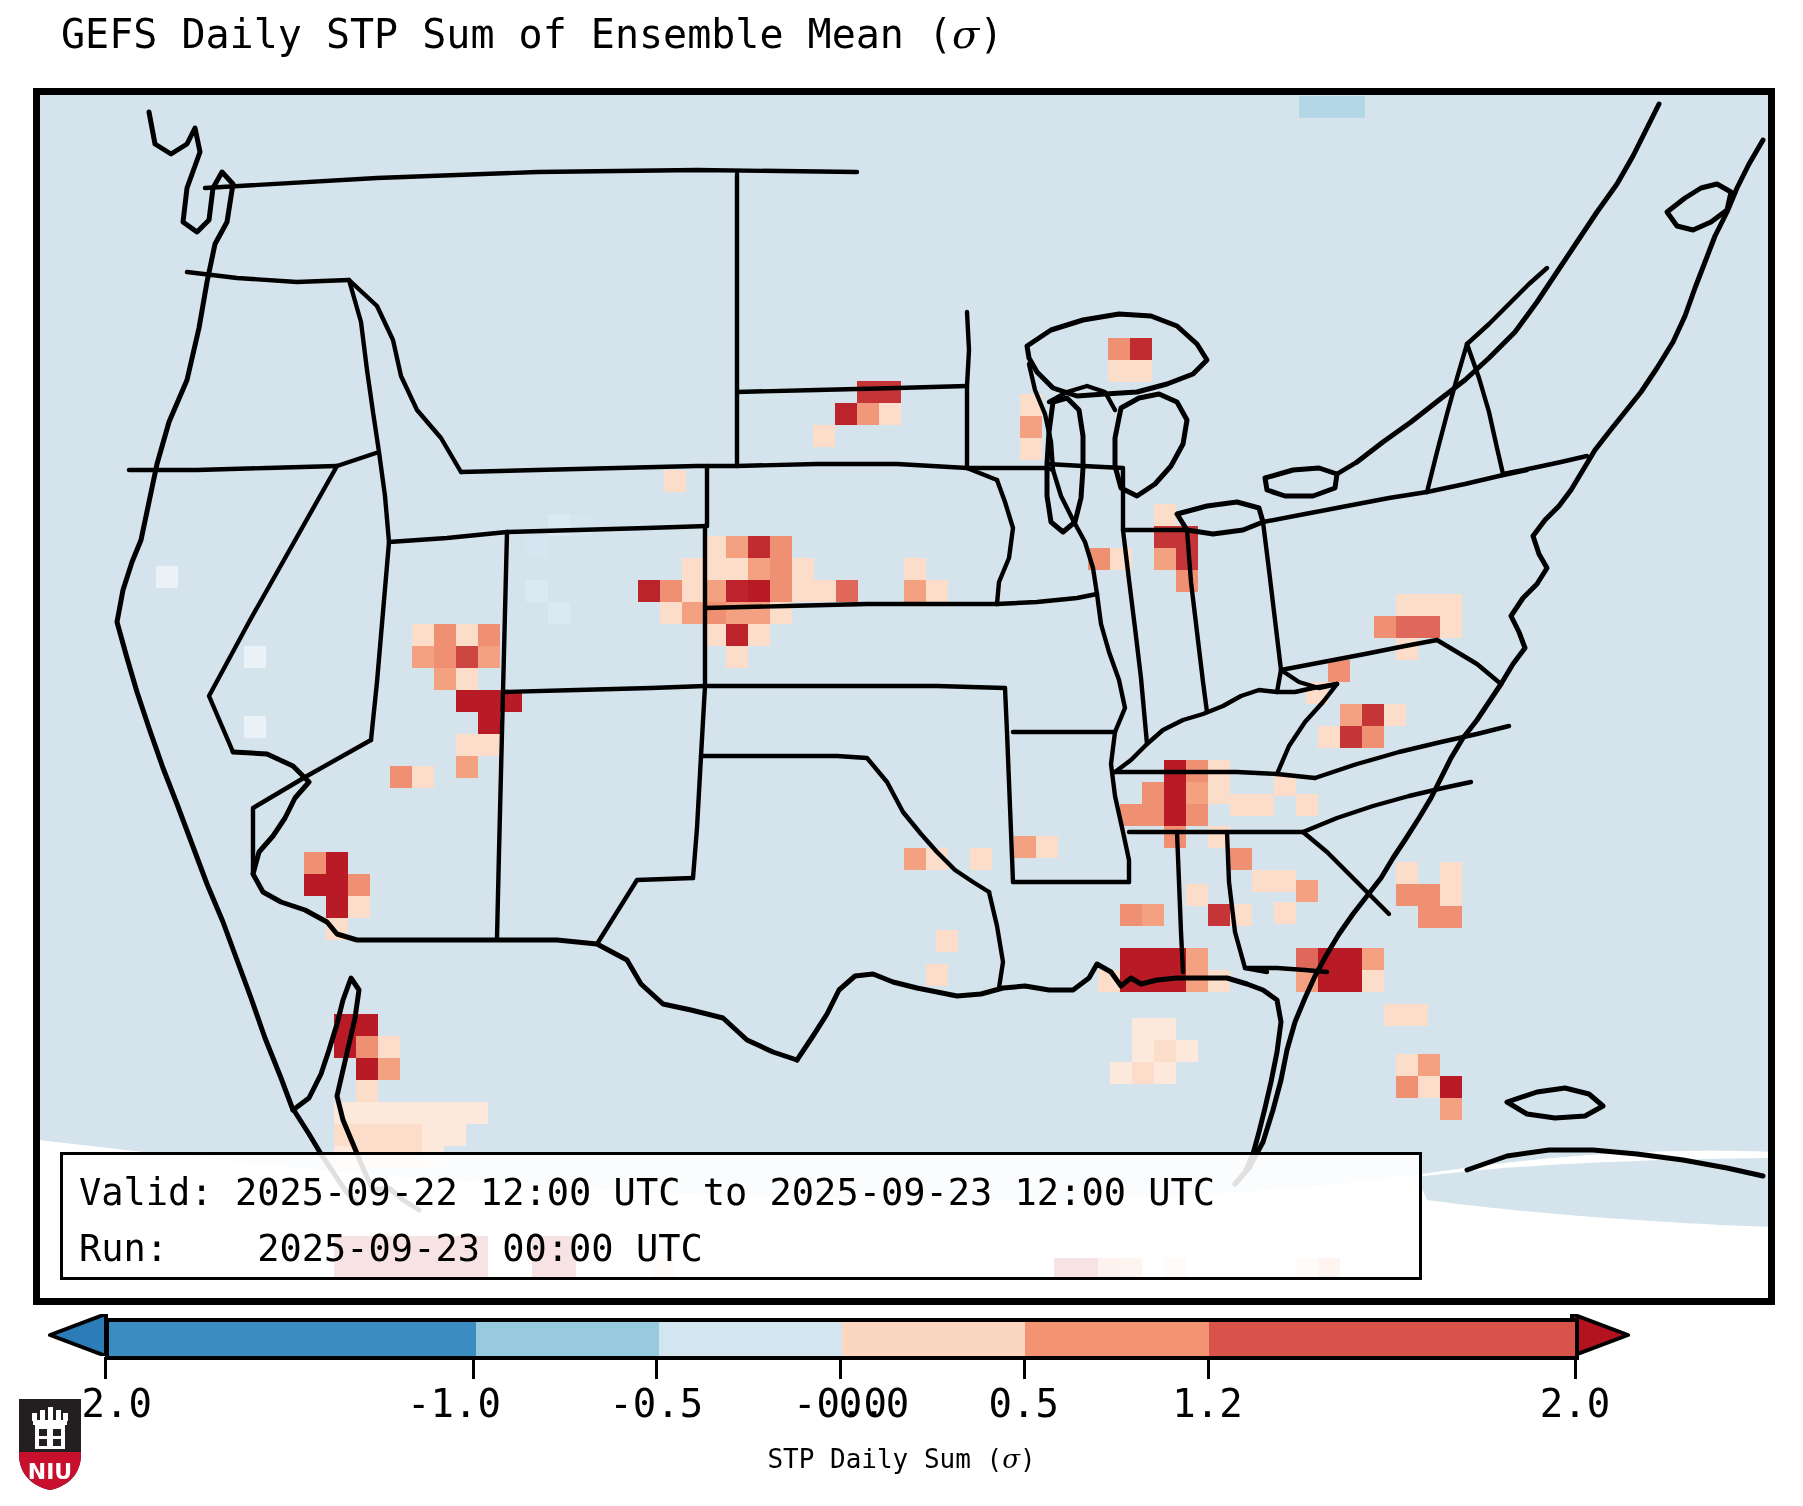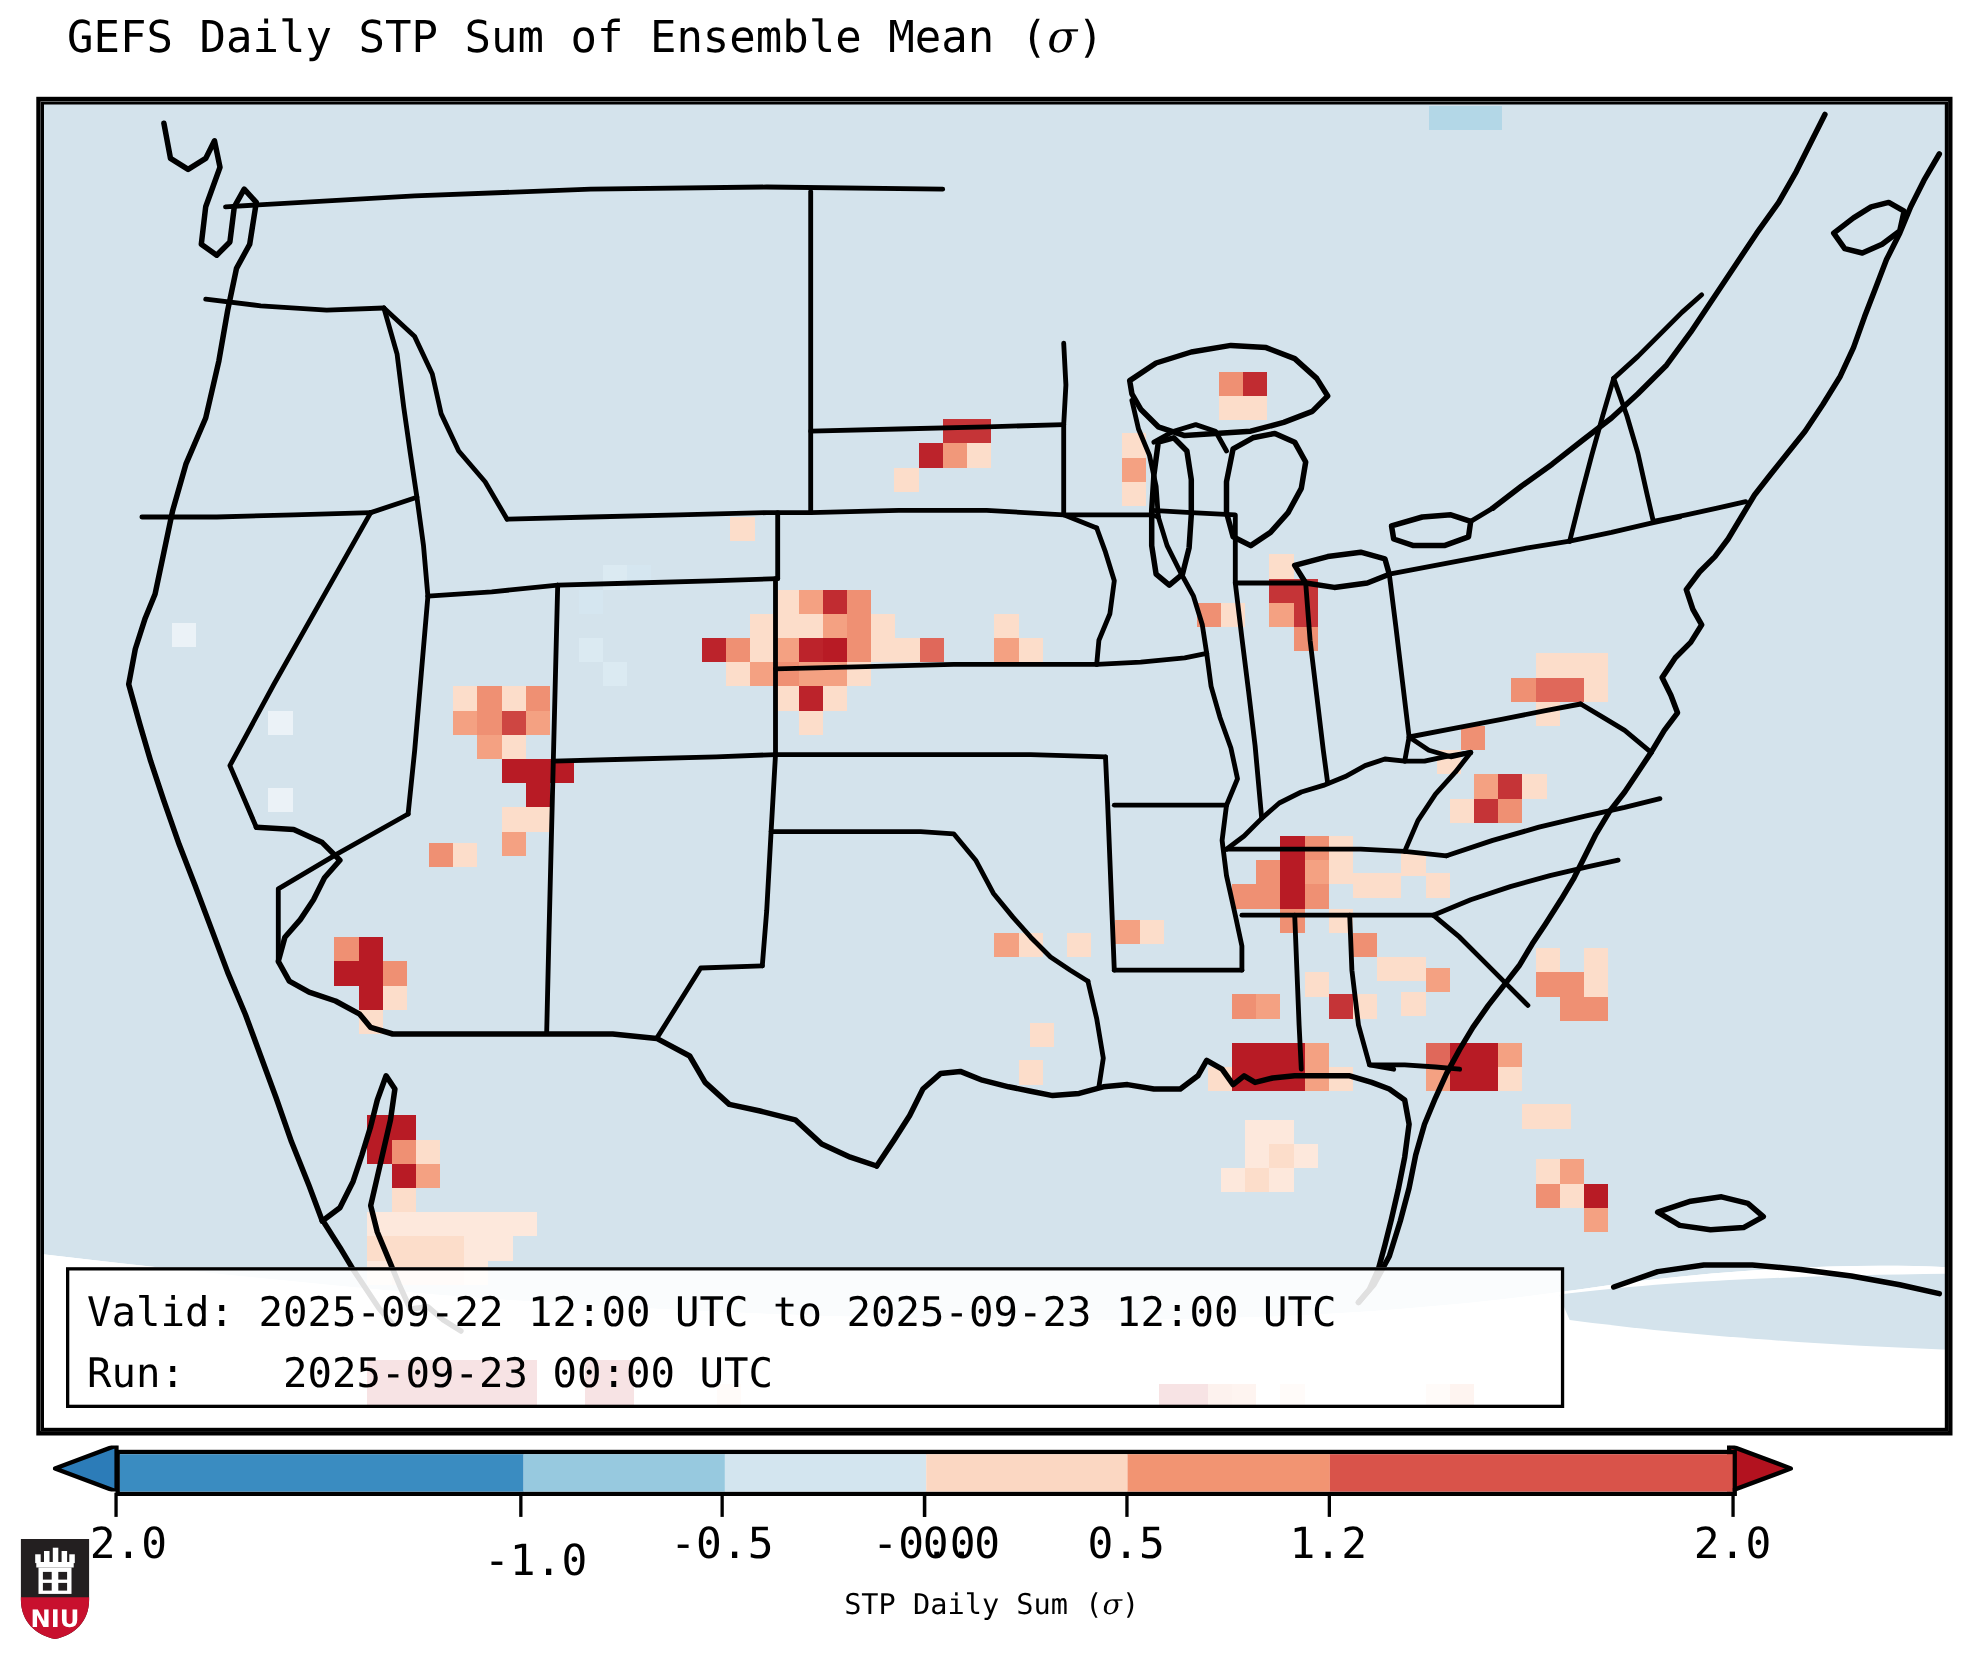--- a/index.html
+++ b/index.html
@@ -559,21 +559,21 @@
       <div class="tick" style="left: 471.5px;"></div>
       <div class="tick" style="left: 655.25px;"></div>
       <div class="tick" style="left: 839px;"></div>
       <div class="tick" style="left: 839px;"></div>
       <div class="tick" style="left: 1022.75px;"></div>
       <div class="tick" style="left: 1206.5px;"></div>
       <div class="tick" style="left: 1574px;"></div>
     </div>
   <div class="cbar-xlabel"><span>STP Daily Sum (</span><span class="sig">σ</span><span>)</span></div>
 <div class="tlabel" style="left: 105px;">-2.0</div>
-    <div class="tlabel" style="left: 487px; margin-top: 16px;">-1.0</div>
+    <div class="tlabel" style="left: 454px;">-1.0</div>
     <div class="tlabel" style="left: 656.25px;">-0.5</div>
     <div class="tlabel" style="left: 840px;">-0.0</div>
     <div class="tlabel" style="left: 840px; margin-left: 34px;">0.0</div>
     <div class="tlabel" style="left: 1023.75px; text-align: center;">0.5</div>
     <div class="tlabel" style="left: 1207.5px;">1.2</div>
     <div class="tlabel" style="left: 1575px;">2.0</div>
   </div>
 
 <div class="niu-logo">
   <svg width="68" height="96" viewBox="0 0 68 96">

